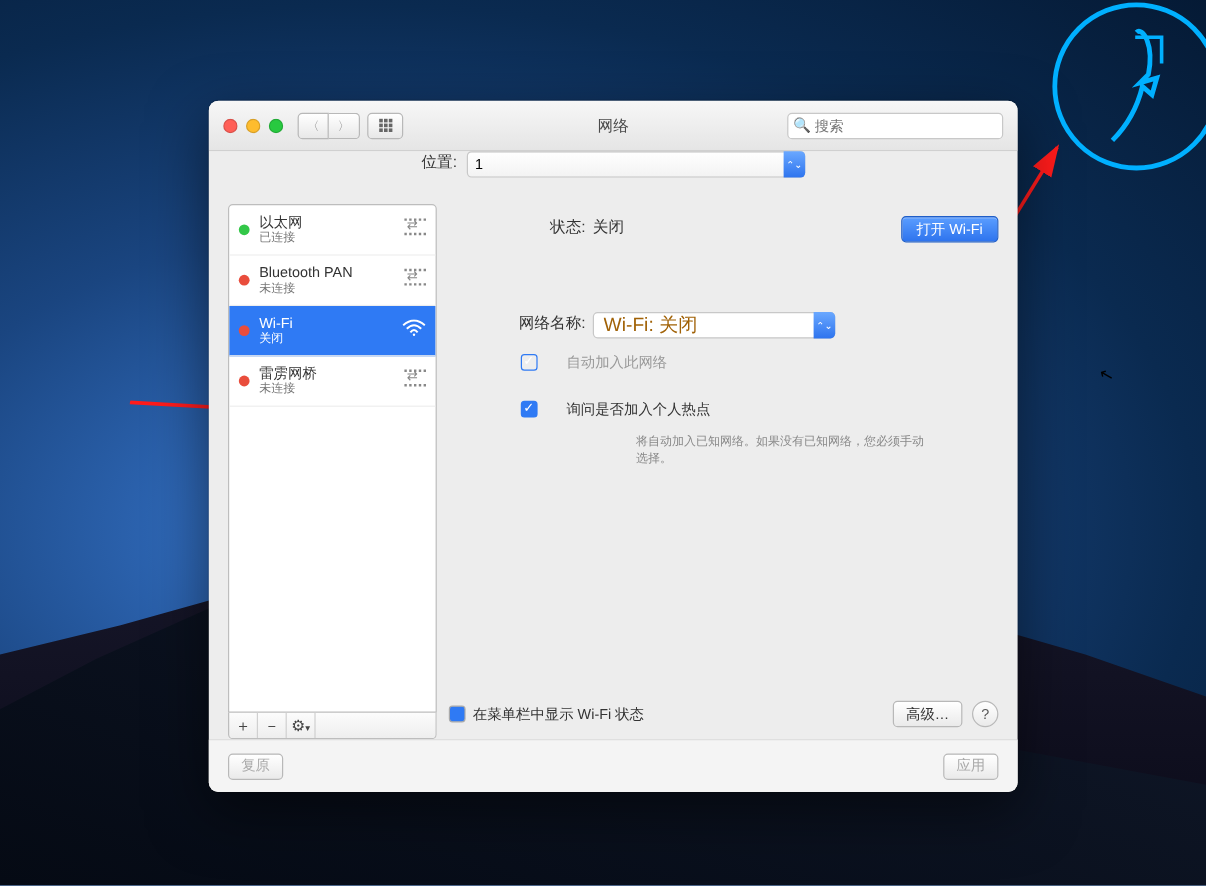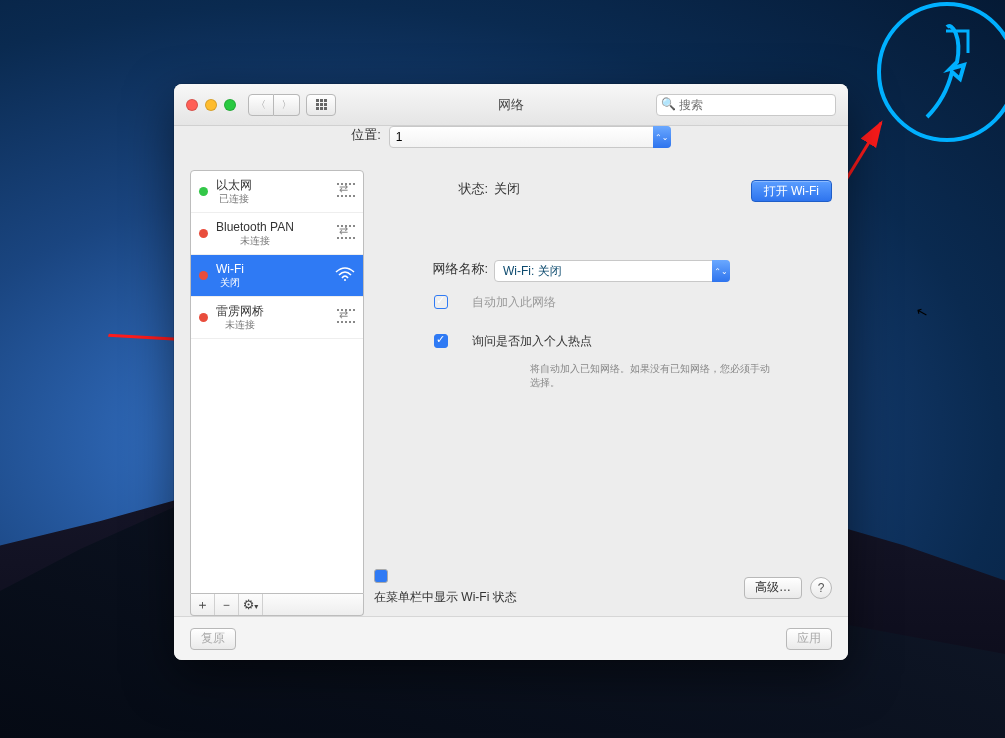--- a/index.html
+++ b/index.html
@@ -32,44 +32,44 @@
     .location select { width: 282px; height:22px; border:1px solid #c8c8c8; border-radius:4px; background:linear-gradient(180deg,#fff,#f3f3f3); padding:0 6px; font-size:12px; appearance:none; }
     .selwrap { position:relative; display:inline-block; }
     .selcap { position:absolute; right:0; top:0; width:18px; height:22px; background: linear-gradient(180deg,#6aa8ff,#2e74ee); border-radius: 0 4px 4px 0; display:flex; align-items:center; justify-content:center; color:#fff; font-size:8px; pointer-events:none;}
 
     .content { flex:1; display:flex; padding: 0 16px 0 16px; gap: 10px; }
     .sidebar { width: 174px; display:flex; flex-direction:column; }
     .svlist { flex:1; background:#fff; border:1px solid #bdbdbd; border-radius:4px 4px 0 0; overflow:hidden; }
     .svc { height: 42px; display:flex; align-items:center; padding: 0 8px; gap:8px; border-bottom:1px solid #eee; position:relative; }
     .st { width:9px; height:9px; border-radius:50%; flex-shrink:0; }
     .st.g { background:#33c748; } .st.r { background:#e94d3c; }
-    .svc .labels { display:flex; flex-direction:column; line-height:1.1;align-items:center; }
+    .svc .labels { display:flex; flex-direction:column; line-height:1.1; }
     .svc .name { font-size:12px; color:#333; }
     .svc .stat { font-size:10px; color:#777; }
     .svc .icon { margin-left:auto; color:#888; font-size:16px; }
     .svc.sel { background:#2f7af4; } .svc.sel .name, .svc.sel .stat, .svc.sel .icon { color:#fff; }
     .svtool { height:22px; border:1px solid #bdbdbd; border-top:none; border-radius:0 0 4px 4px; display:flex; background:linear-gradient(180deg,#fcfcfc,#eee); }
     .svtool button { width:24px; background:none; border:none; border-right:1px solid #d0d0d0; font-size:13px; color:#444; cursor:pointer; }
 
     .detail { flex:1; display:flex; flex-direction:column; padding: 10px 0 0 0; }
     .drow { display:flex; align-items:flex-start; margin-bottom: 8px; font-size:13px; }
     .drow .lab { width: 120px; text-align:right; color:#333; padding-right:6px; }
     .drow .val { color:#333; }
     .openbtn { margin-left:auto; height:22px; padding: 0 12px; background: linear-gradient(180deg,#5b9eff,#2e74ee); border:1px solid #1f5ec8; border-radius:4px; color:#fff; font-size:12px; cursor:pointer; box-shadow:0 1px 0 rgba(255,255,255,0.3) inset; }
-    .netselect { width: 236px; height:22px; border:1px solid #c8c8c8; border-radius:4px; background:#fff; padding:0 8px; font-size:12px; color:#0c4a6e; appearance:none; }
+    .netselect { width: 202px; height:22px; border:1px solid #c8c8c8; border-radius:4px; background:#fff; padding:0 8px; font-size:16px; color:#a16207; appearance:none; }
     .chkrow { display:flex; align-items:flex-start; gap:24px; margin: 4px 0 4px 60px; font-size:12px; color:#333; }
     .chkrow.disabled { color:#999; }
     .chkrow input[type=checkbox]{ appearance:none; width:14px; height:14px; border:1px solid #aaa; border-radius:3px; background:#fff; position:relative; cursor:pointer; flex-shrink:0; margin-top:1px; }
     .chkrow input[type=checkbox]:checked{ background:#2f7af4; border-color:#2f7af4; }
     .chkrow input[type=checkbox]:checked::after{ content:"✓"; position:absolute; color:#fff; font-size:11px; left:1px; top:-2px; }
     .chkrow input[type=checkbox]:disabled{ background:#eee; }
     .helptext { margin: 2px 0 0 156px; font-size:10px; color:#888; line-height:1.4; max-width: 240px; }
     .spacer { flex:1; }
     .botrow { display:flex; align-items:center; gap:8px; padding: 6px 0 10px 0; font-size:12px; color:#333; }
-    .botrow .left { display:flex; gap:6px;flex-direction:column; }
+    .botrow .left { display:flex; align-items:center; gap:6px; }
     .pillbtn { height:22px; padding: 0 10px; background:linear-gradient(180deg,#fff,#eaeaea); border:1px solid #b8b8b8; border-radius:4px; font-size:12px; color:#333; cursor:pointer; }
     .helpbtn { width:22px; height:22px; border-radius:50%; border:1px solid #b8b8b8; background:linear-gradient(180deg,#fff,#eaeaea); font-size:12px; color:#555; cursor:pointer; }
     .footer { height: 44px; border-top:1px solid #d6d6d6; background:#f4f4f4; border-radius:0 0 8px 8px; display:flex; align-items:center; justify-content:space-between; gap:8px; padding: 0 16px; }
     .footer .pillbtn { color:#aaa; }
     .cursor { position:absolute; left:742px; top:220px; font-size:14px; color:#000; transform:rotate(-15deg); z-index:10; }
     .ethicon { display:inline-block; width:18px; height:14px; border:2px dotted currentColor; border-left:none; border-right:none; position:relative; }
     .ethicon::after { content:"⇄"; position:absolute; top:-3px; left:2px; font-size:11px; }
   </style>
 </head>
 <body>

